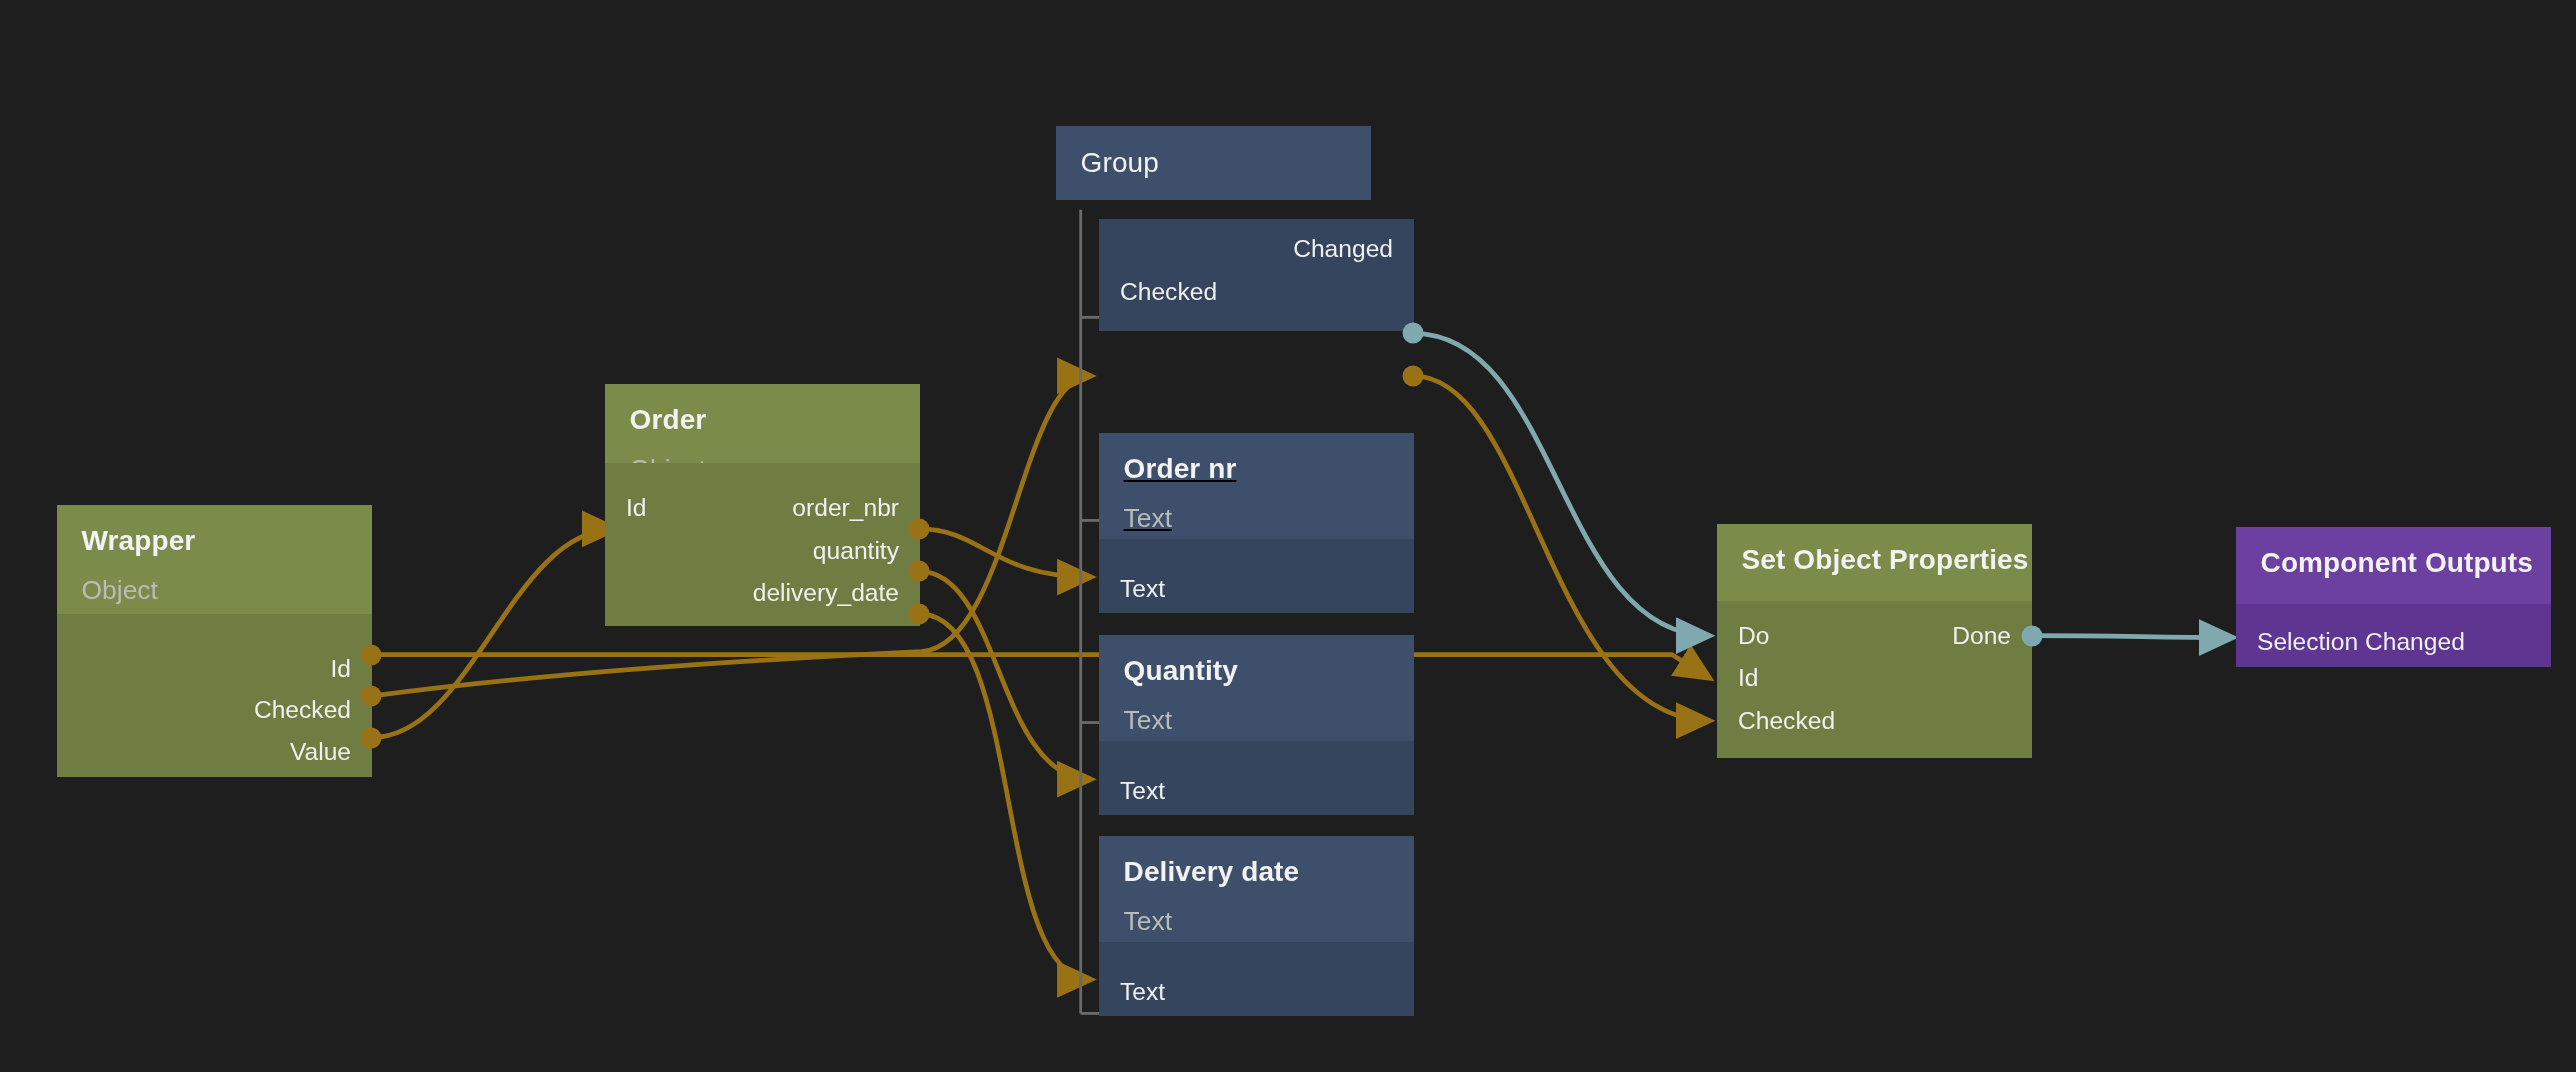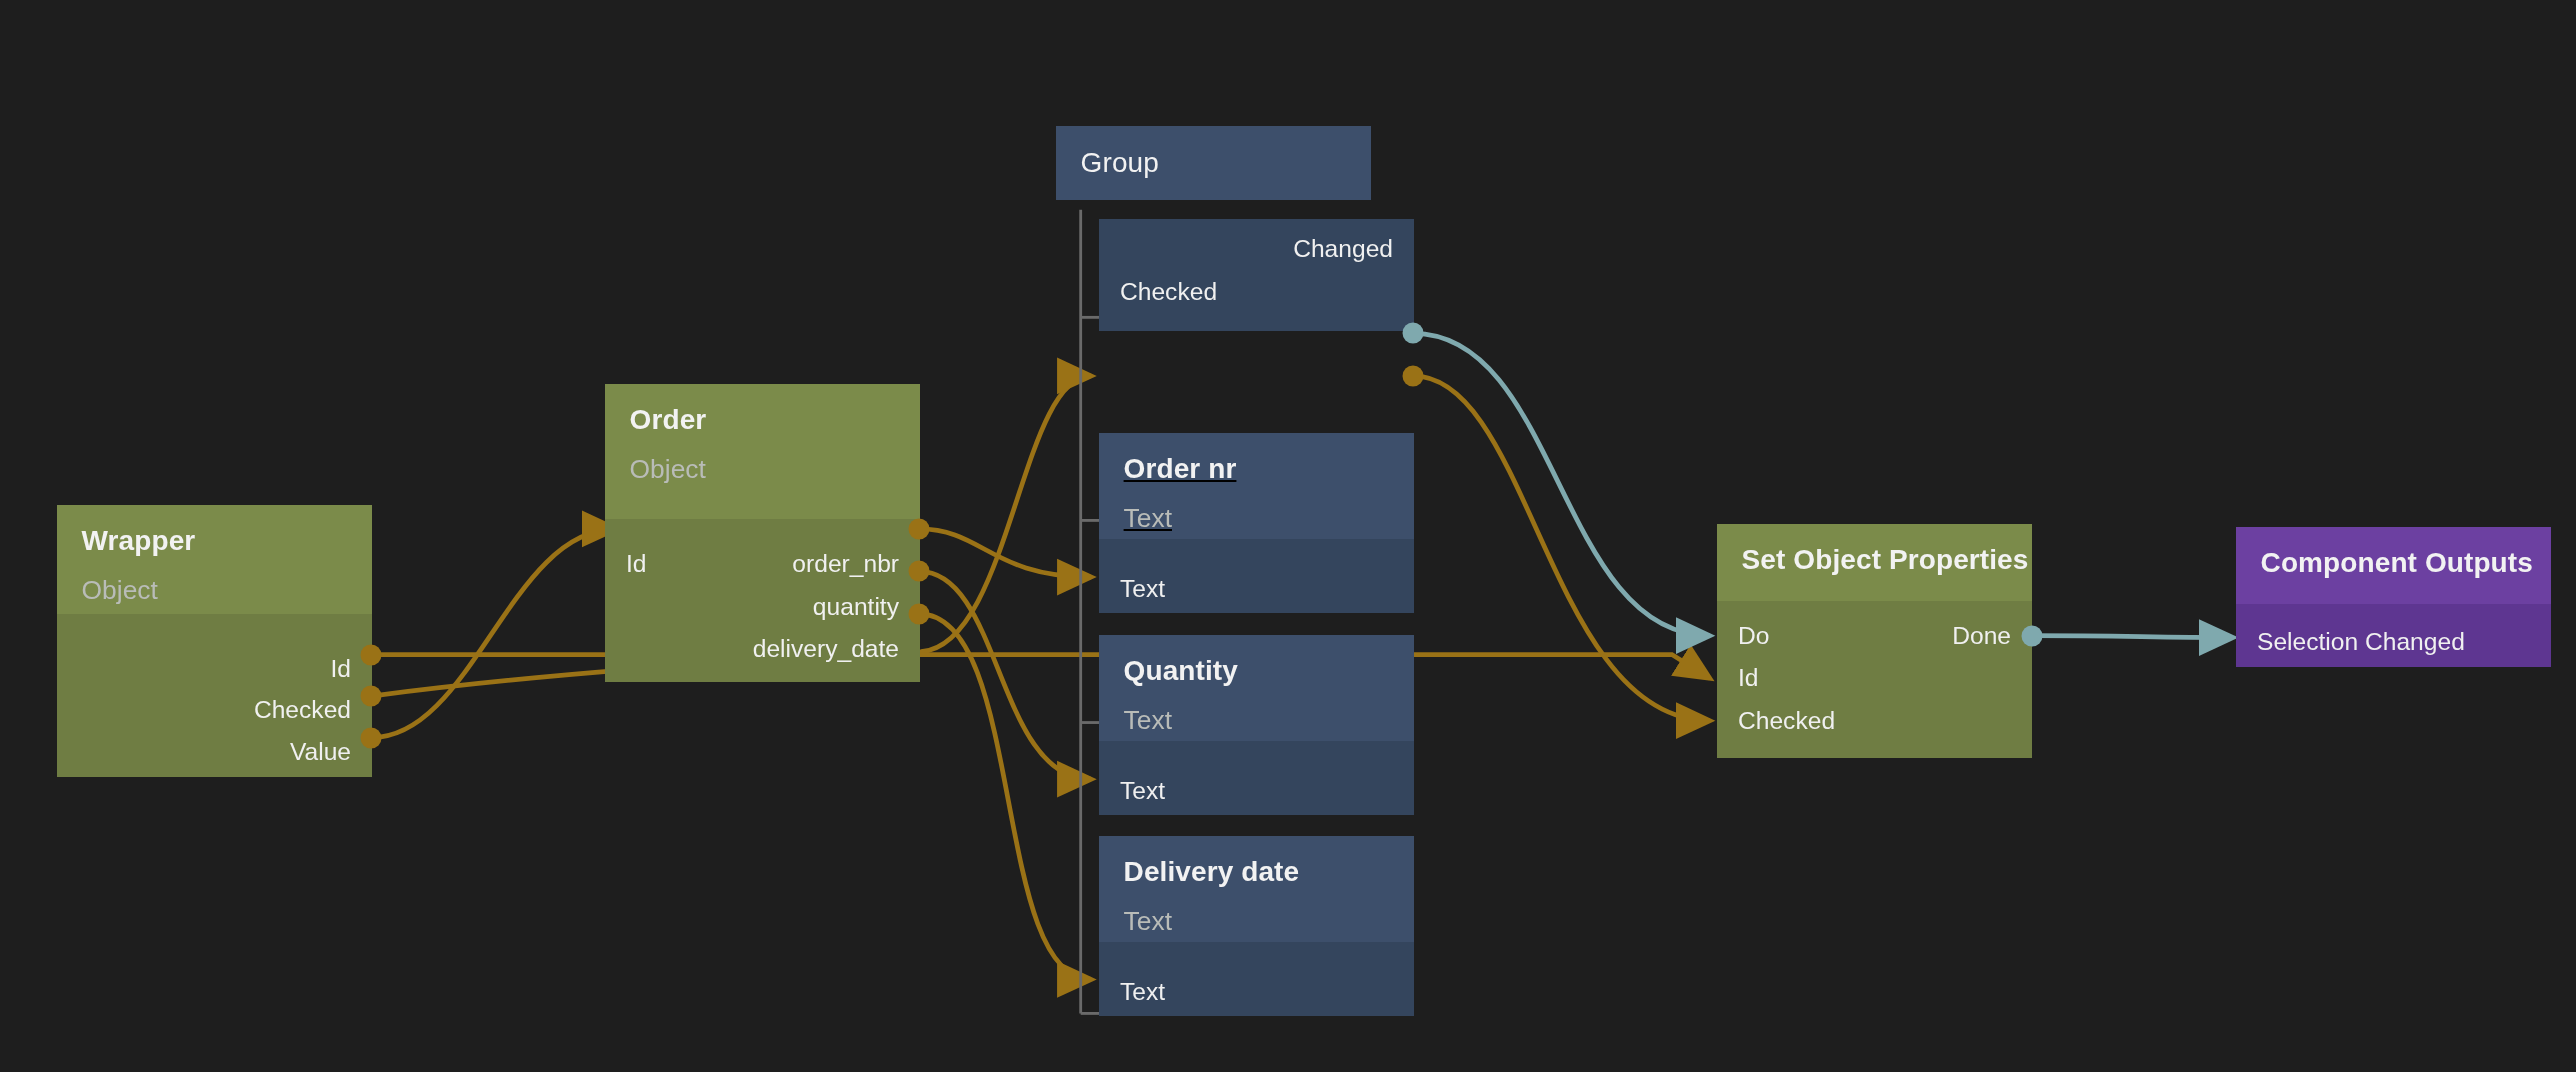--- a/index.html
+++ b/index.html
@@ -169,21 +169,21 @@
       <div class="port-row" style="top:138px;">
         <span class="port-label out">Value</span>
       </div>
     </div>
   </div>
   <div class="port-dot" style="left:371px; top:655px; background:#9a7216;"></div>
   <div class="port-dot" style="left:371px; top:696px; background:#9a7216;"></div>
   <div class="port-dot" style="left:371px; top:738px; background:#9a7216;"></div>
 
   <div class="node theme-green" style="left:605px; top:384px; width:315px; height:272px;">
-    <div class="node-header" style="height:135px;">
+    <div class="node-header" style="height:79px;">
       <div class="node-title">Order</div>
       <div class="node-subtitle">Object</div>
     </div>
     <div class="node-body" style="height:163px;">
       <div class="port-row" style="top:45px;">
         <span class="port-label in">Id</span>
         <span class="port-label out">order_nbr</span>
       </div>
       <div class="port-row" style="top:88px;">
         <span class="port-label out">quantity</span>

